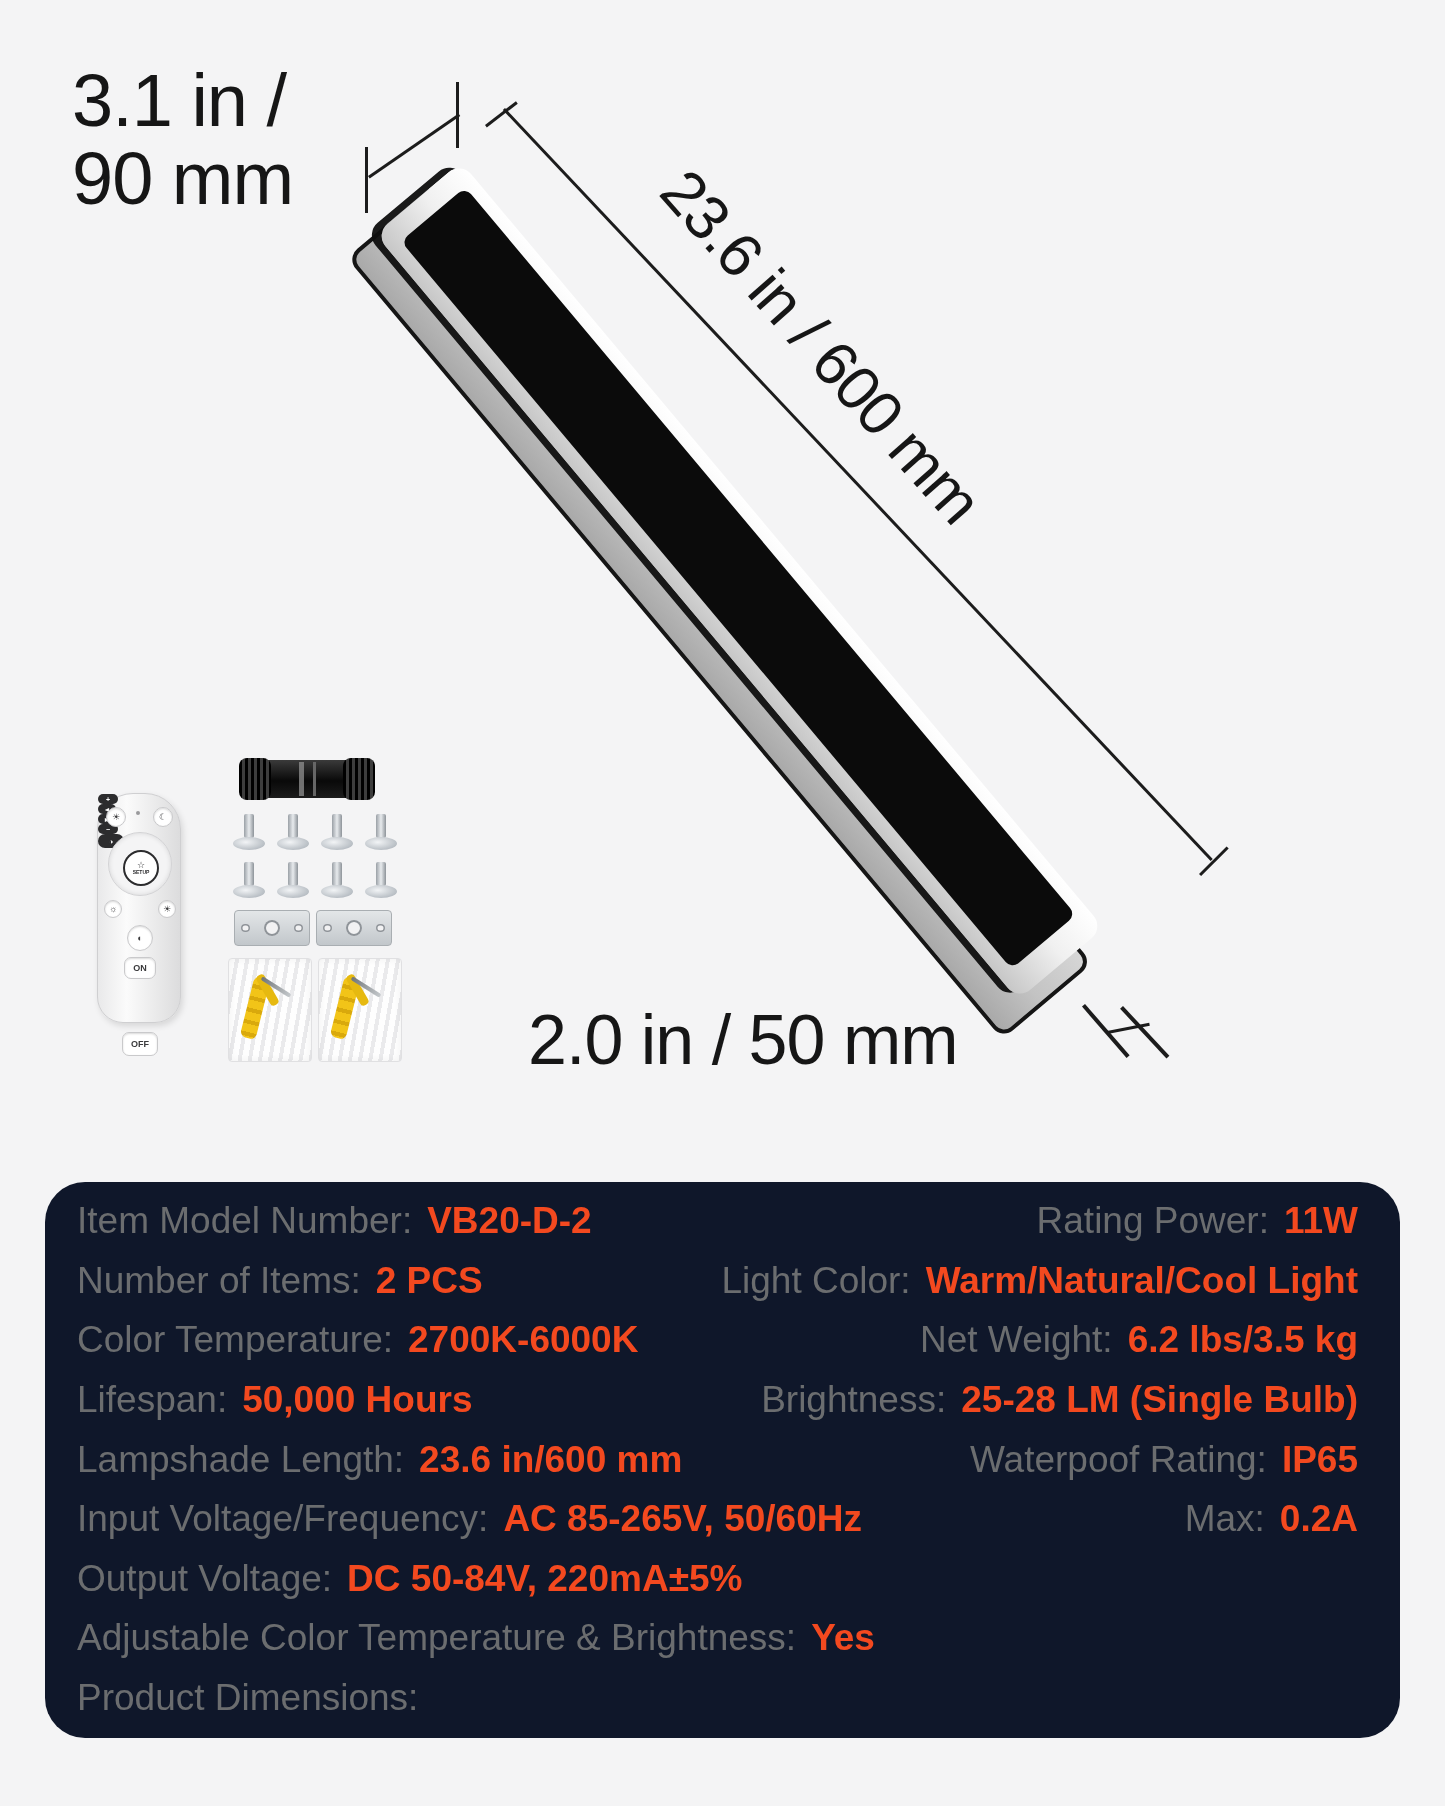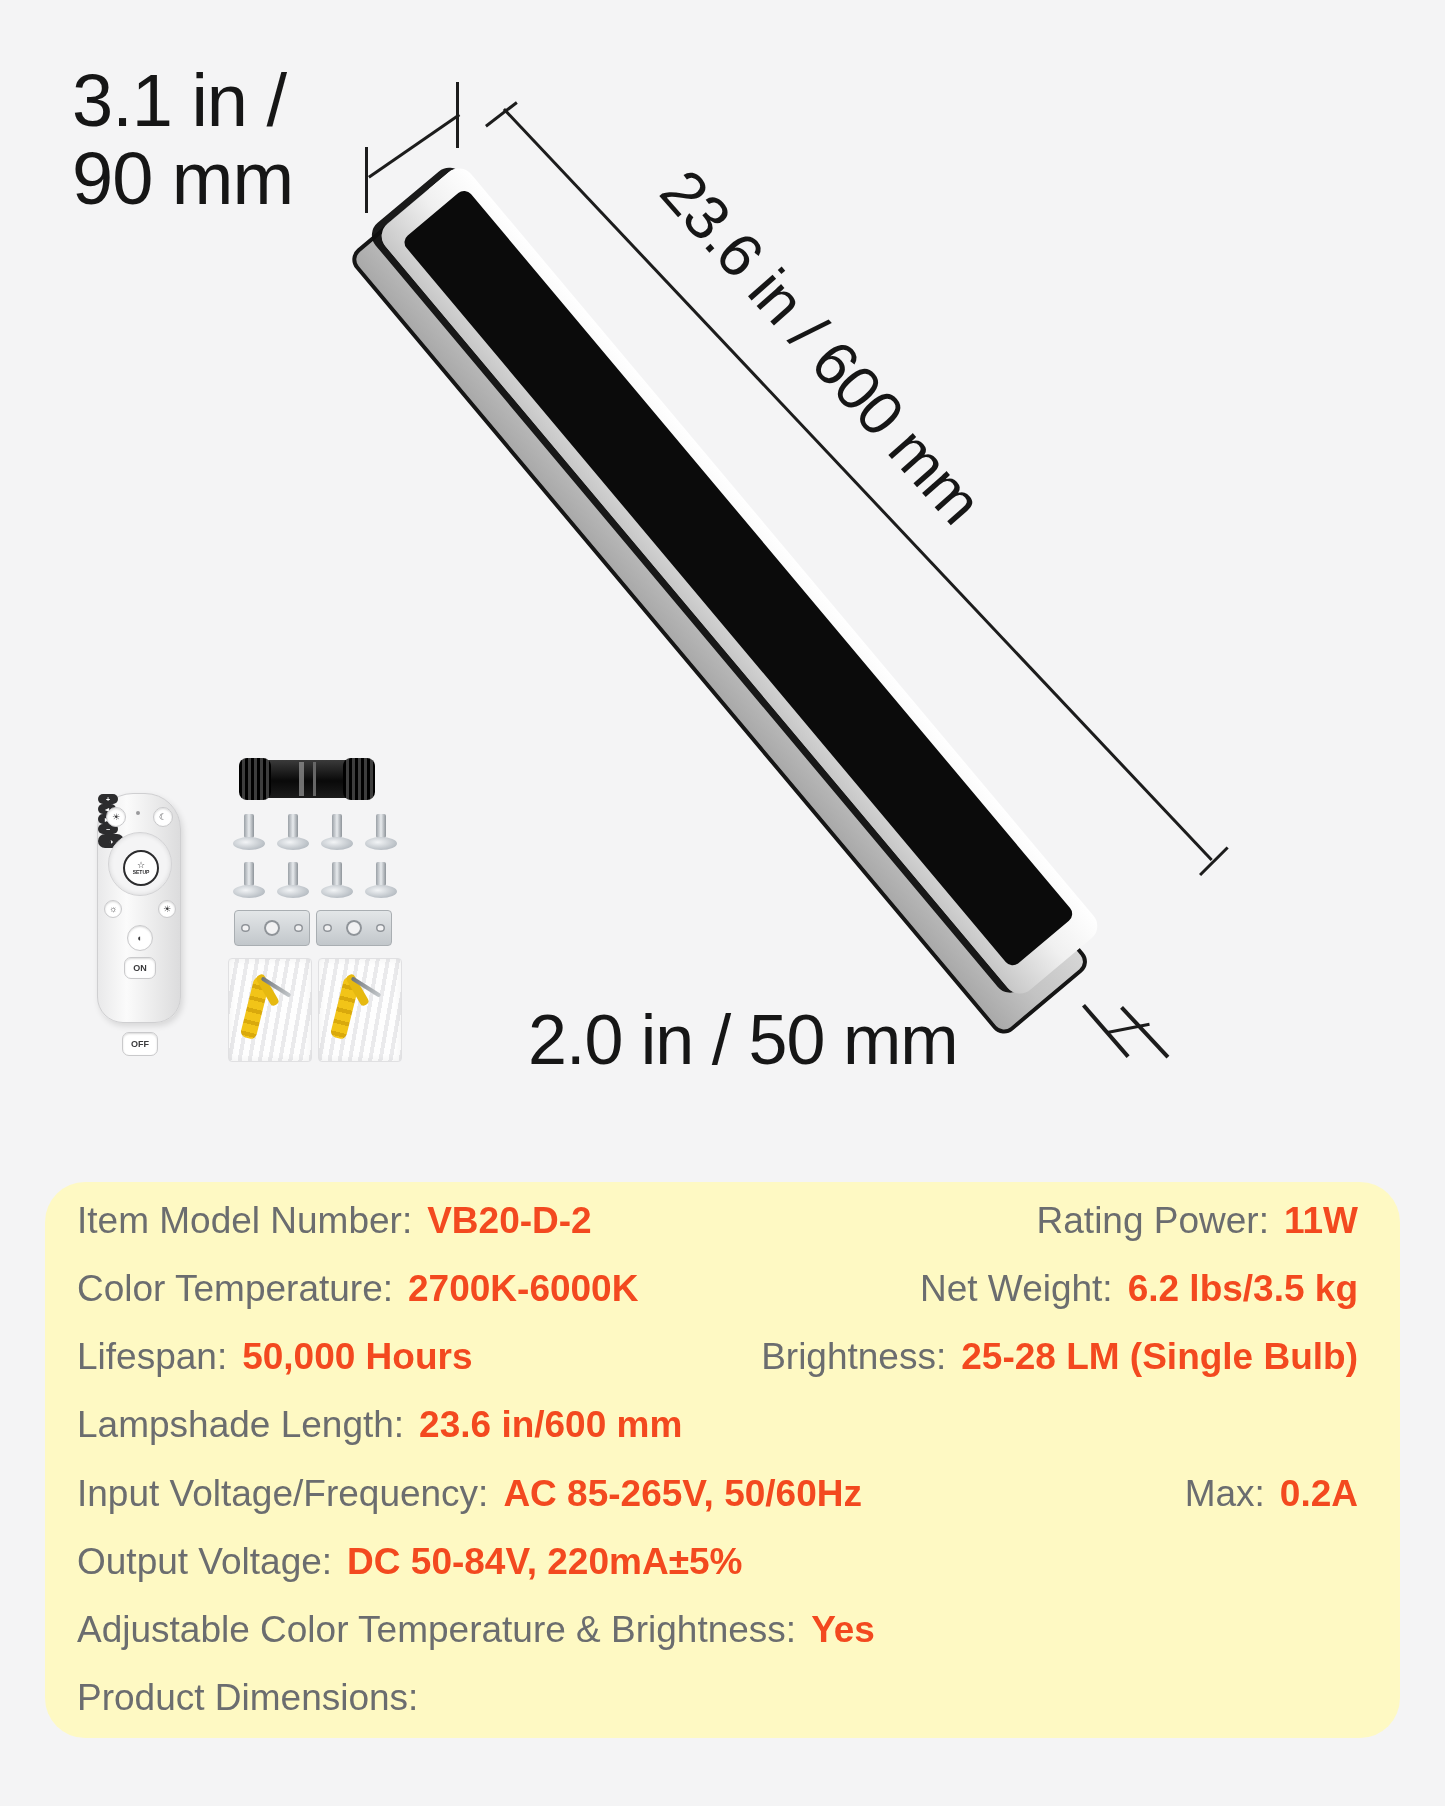--- a/index.html
+++ b/index.html
@@ -115,21 +115,21 @@
     transform:rotate(14deg);
     background:repeating-linear-gradient(to bottom,#f2c418 0 8px,#d9a90c 8px 12px);}
   .bag .anchor2{position:absolute;left:34px;top:14px;width:9px;height:34px;border-radius:4px;
     transform:rotate(-30deg);background:#e6b910;}
   .bag .bscrew{position:absolute;left:30px;top:26px;width:34px;height:4px;border-radius:2px;
     transform:rotate(32deg);background:linear-gradient(to right,#6f7478,#c6cacd);}
 
   
   .spec-card{
     position:absolute;left:45px;top:1182px;width:1355px;height:556px;
-    background:#fef9c3;border-radius:40px;
+    background:#0f172a;border-radius:40px;
   }
   .spec-rows{
     position:absolute;left:32px;right:42px;top:20px;bottom:22px;
     display:flex;flex-direction:column;justify-content:space-between;
   }
   .spec-row{display:flex;justify-content:space-between;align-items:baseline;font-size:37px;line-height:1;}
   .pair{display:flex;align-items:baseline;white-space:nowrap;}
   .lbl{color:#6b6d6f;}
   .val{color:#f3491f;font-weight:bold;margin-left:15px;}
 </style>
@@ -275,20 +275,30 @@
         <div class="pair">
           <span class="lbl">Item Model Number:</span>
           <span class="val">VB20-D-2</span>
         </div>
         <div class="pair">
           <span class="lbl">Rating Power:</span>
           <span class="val">11W</span>
         </div>
       </div>
 
+      <div class="spec-row">
+        <div class="pair">
+          <span class="lbl">Number of Items:</span>
+          <span class="val">2 PCS</span>
+        </div>
+        <div class="pair">
+          <span class="lbl">Light Color:</span>
+          <span class="val">Warm/Natural/Cool Light</span>
+        </div>
+      </div>
 
       <div class="spec-row">
         <div class="pair">
           <span class="lbl">Color Temperature:</span>
           <span class="val">2700K-6000K</span>
         </div>
         <div class="pair">
           <span class="lbl">Net Weight:</span>
           <span class="val">6.2 lbs/3.5 kg</span>
         </div>
@@ -303,20 +313,24 @@
           <span class="lbl">Brightness:</span>
           <span class="val">25-28 LM (Single Bulb)</span>
         </div>
       </div>
 
       <div class="spec-row">
         <div class="pair">
           <span class="lbl">Lampshade Length:</span>
           <span class="val">23.6 in/600 mm</span>
         </div>
+        <div class="pair">
+          <span class="lbl">Waterpoof Rating:</span>
+          <span class="val">IP65</span>
+        </div>
       </div>
 
       <div class="spec-row">
         <div class="pair">
           <span class="lbl">Input Voltage/Frequency:</span>
           <span class="val">AC 85-265V, 50/60Hz</span>
         </div>
         <div class="pair">
           <span class="lbl">Max:</span>
           <span class="val">0.2A</span>

